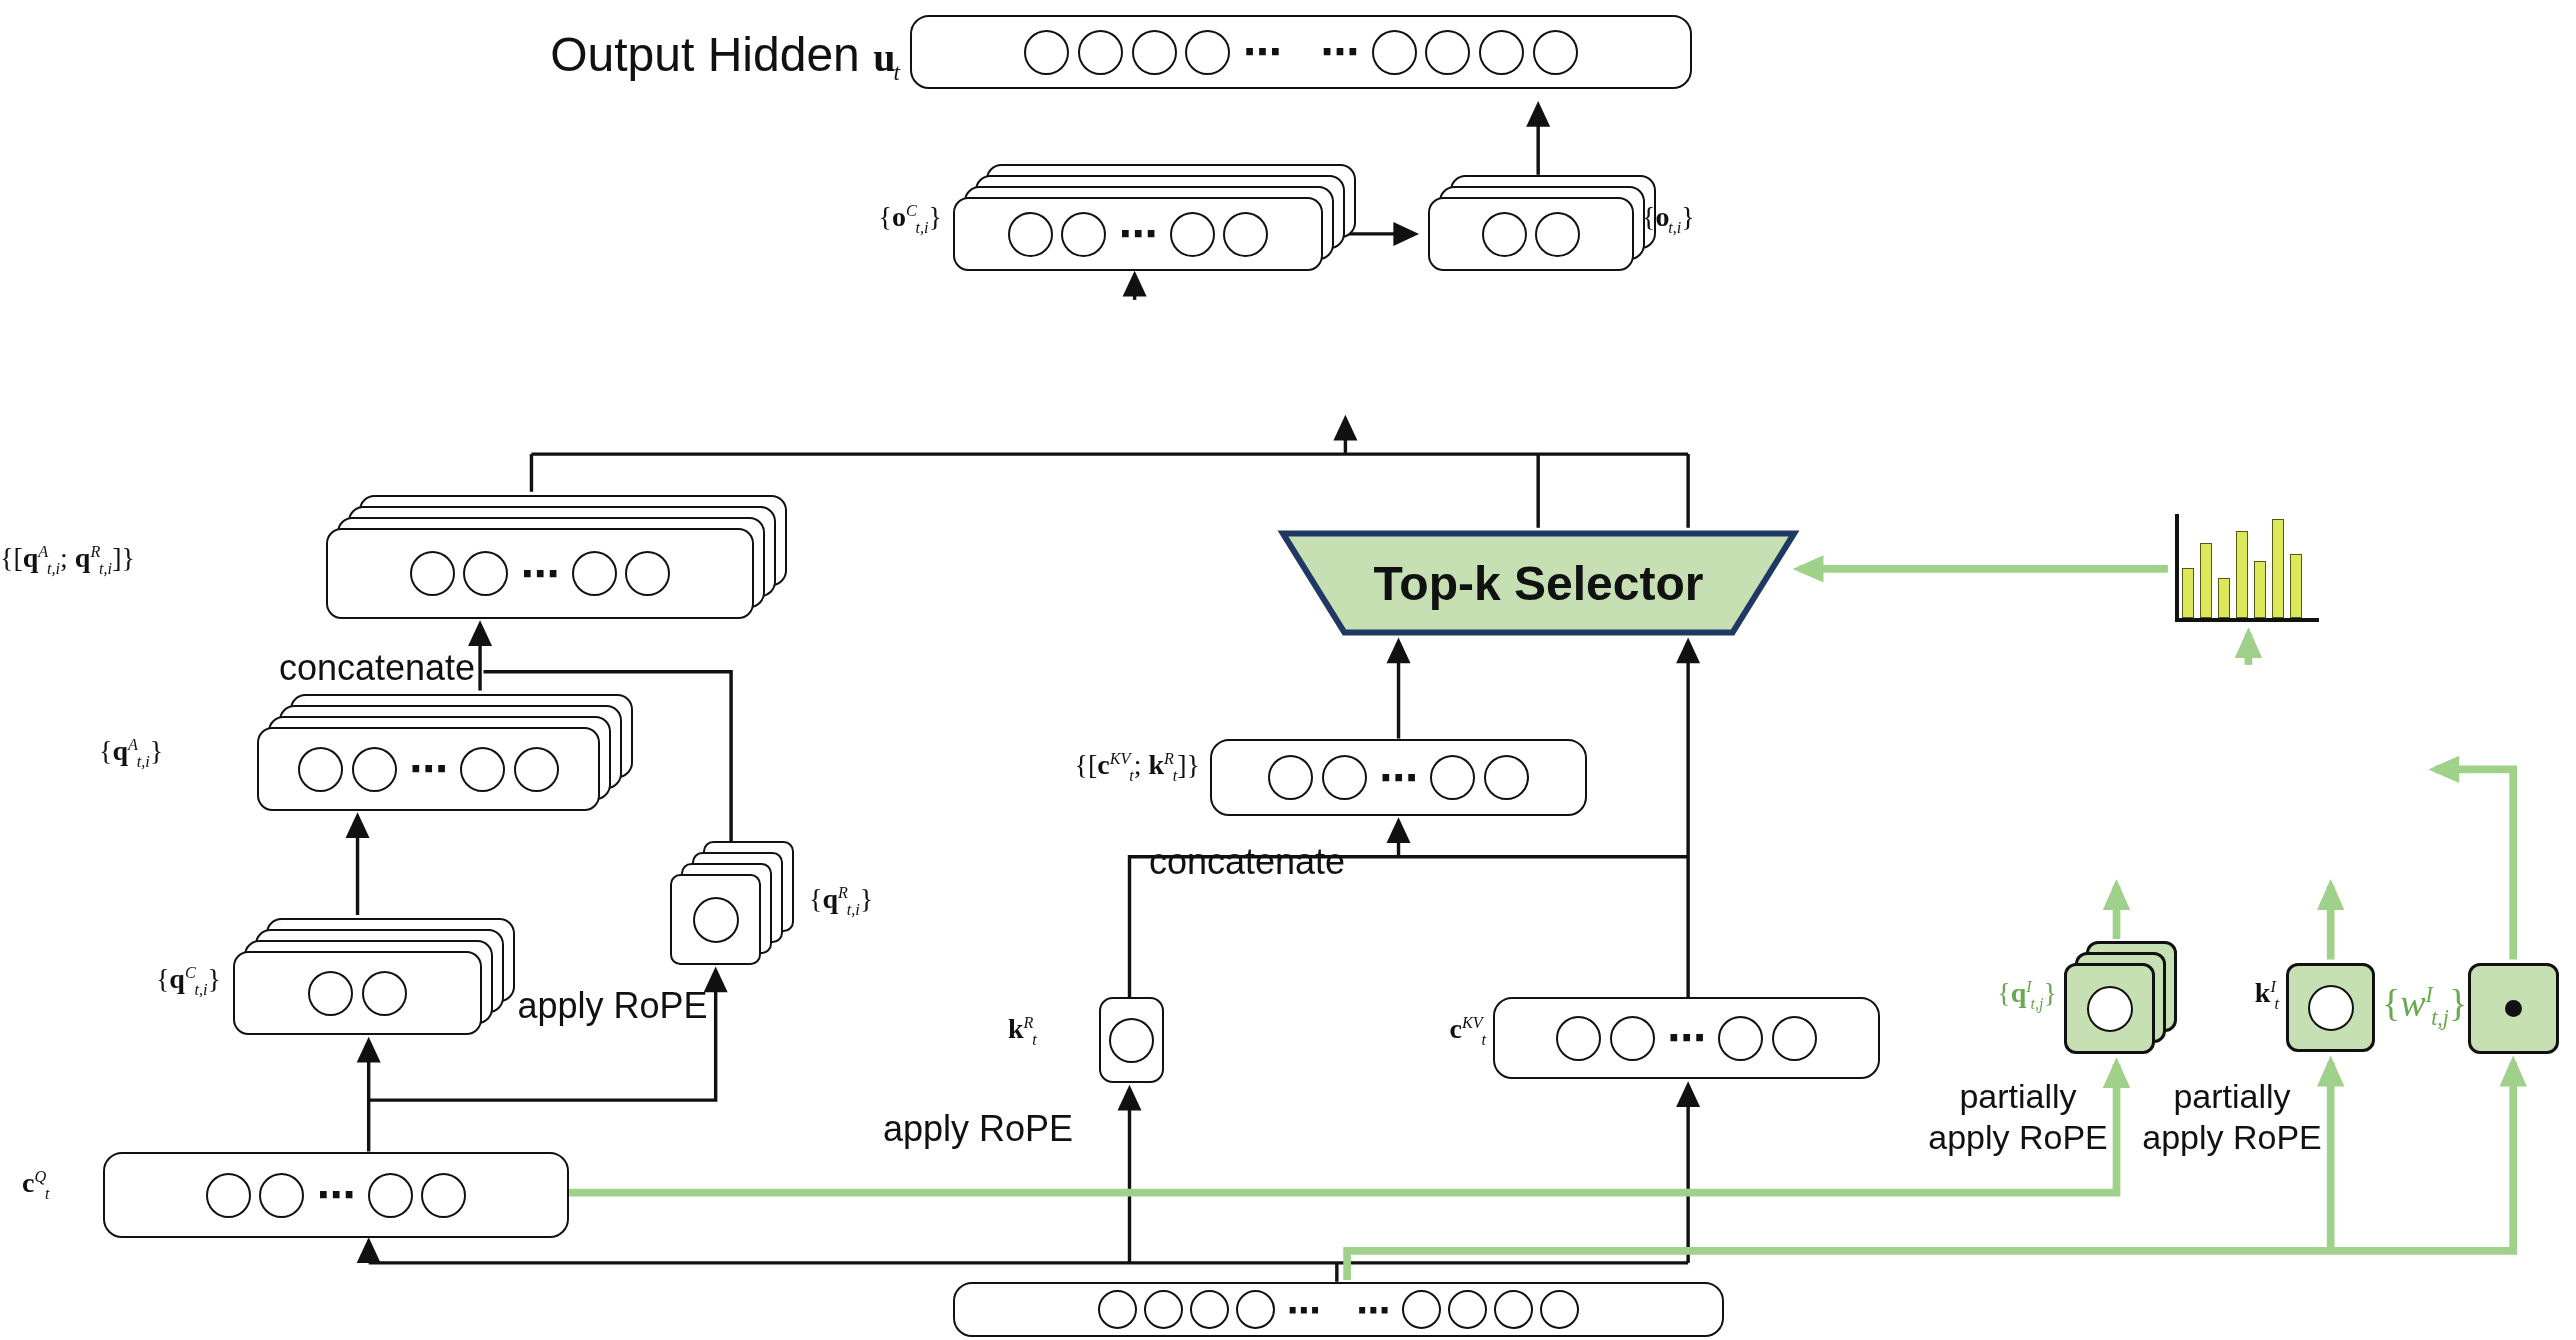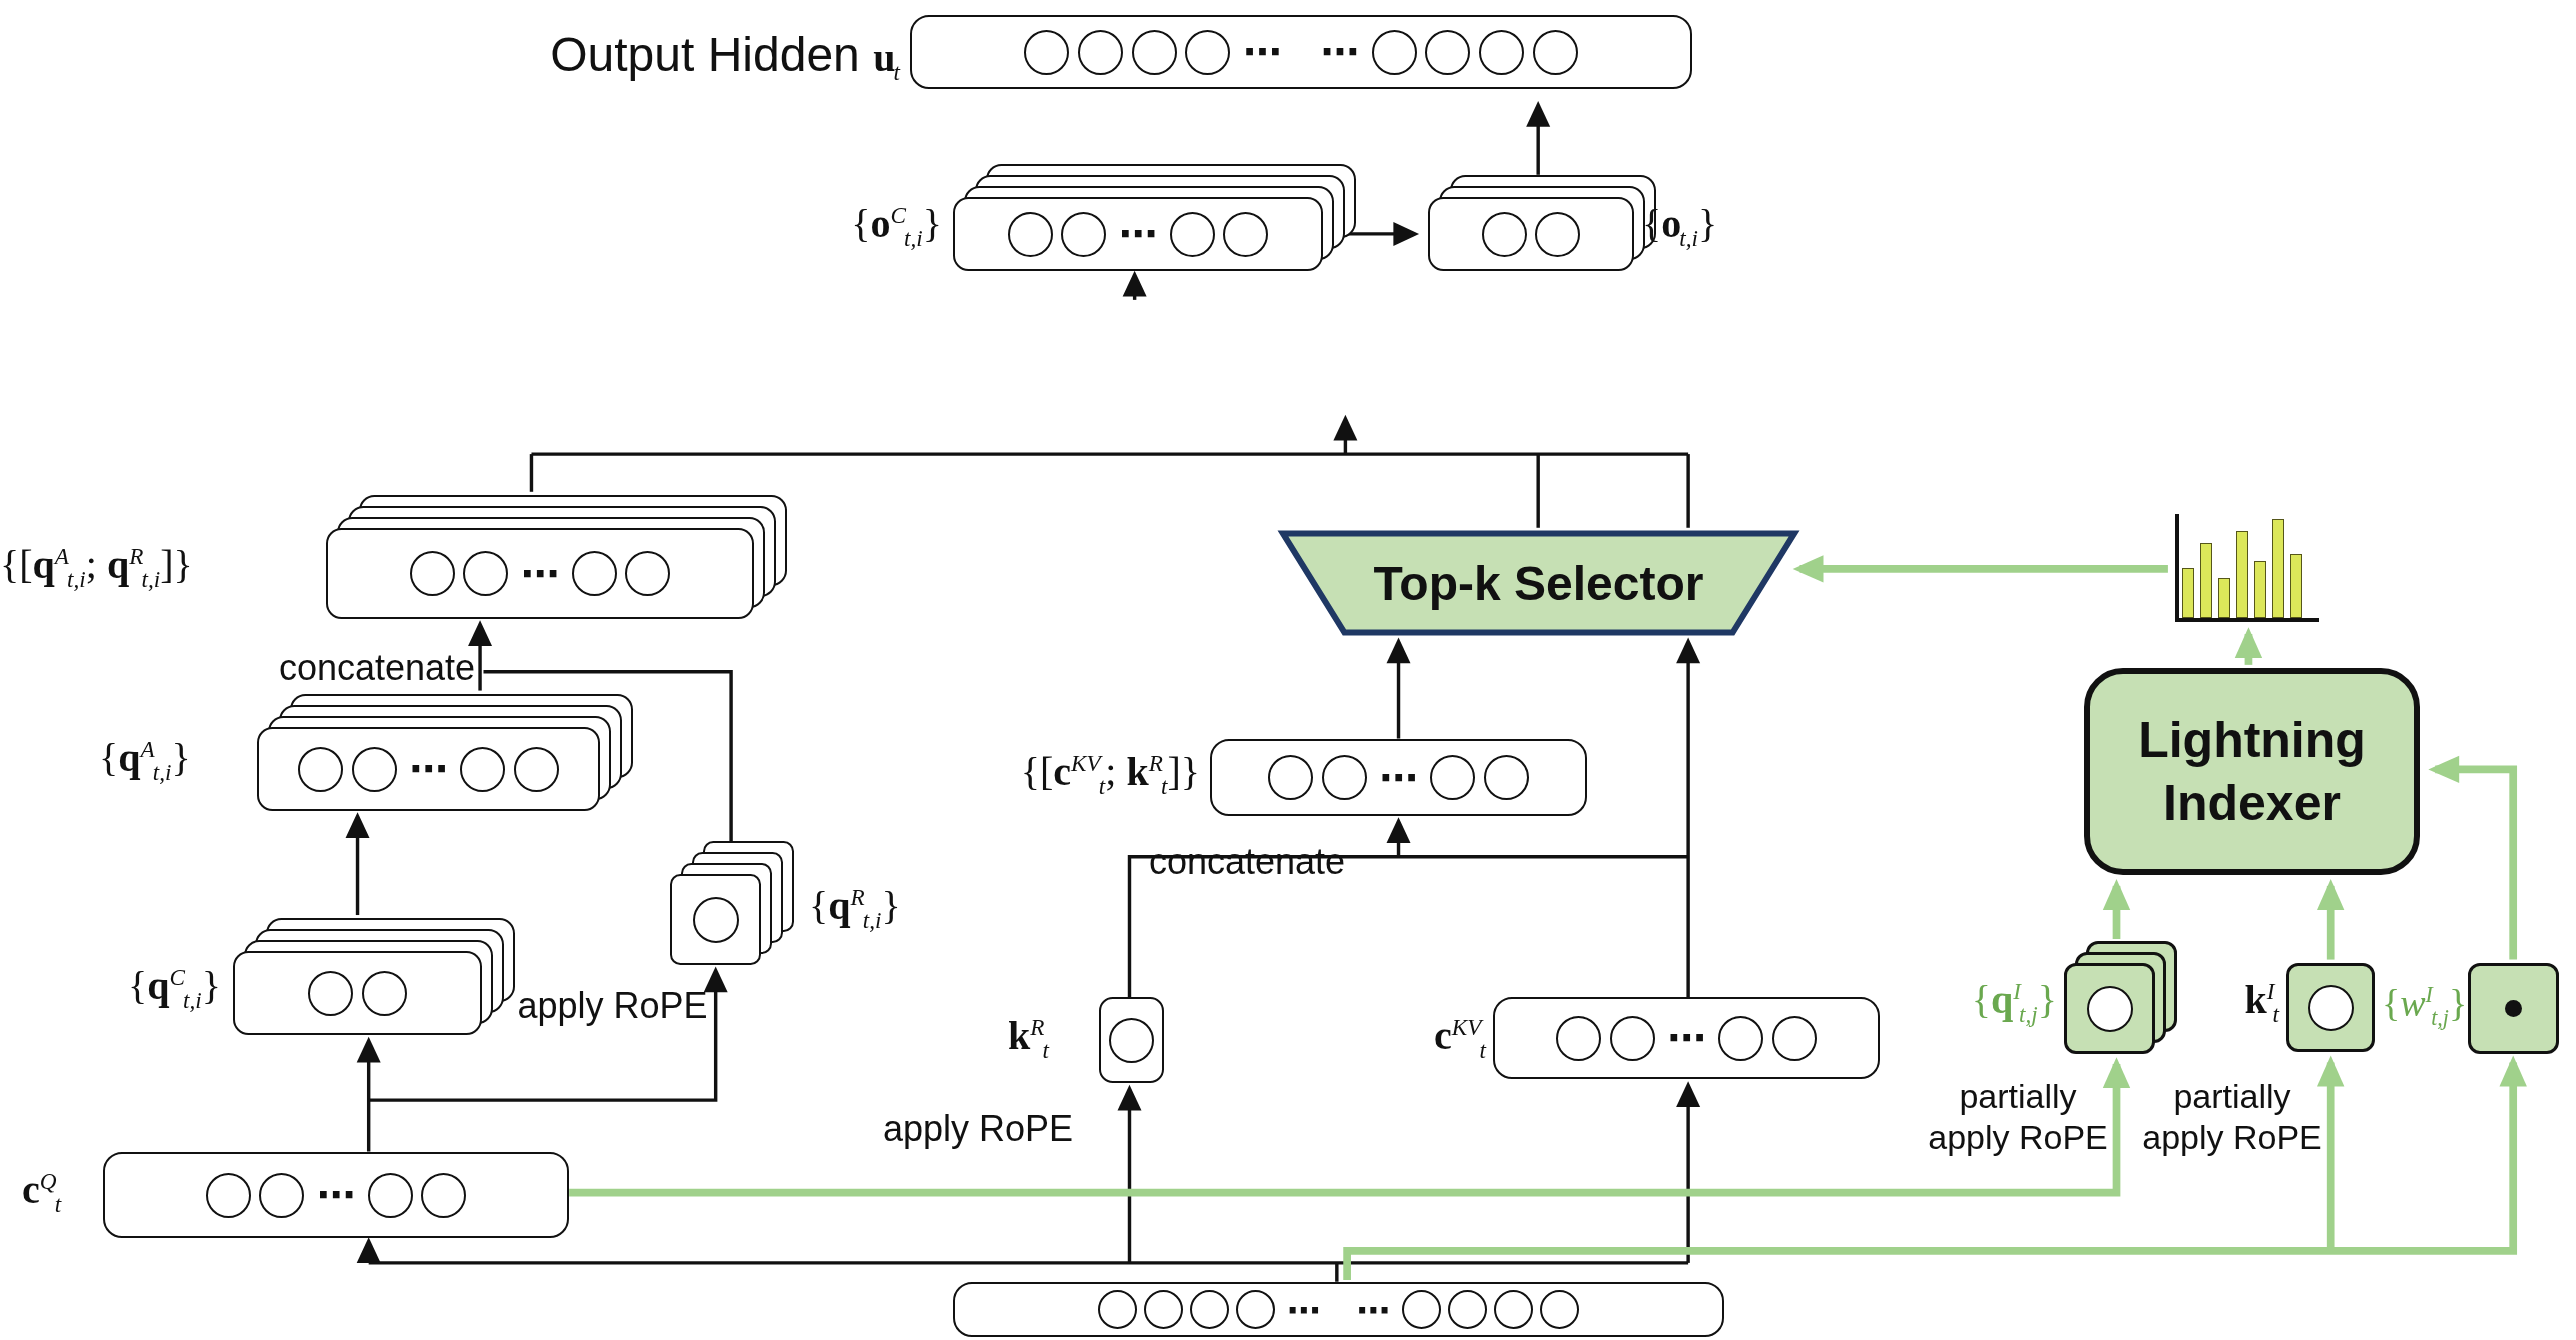--- a/index.html
+++ b/index.html
@@ -24,21 +24,21 @@
   .tight .ell{font-size:34px}
   .dot{display:block;width:17px;height:17px;border-radius:50%;background:#111}
   .stack .card{position:absolute;inset:0;background:#fff;border:2.6px solid #111;border-radius:15.4px}
   .stack .b1{transform:translate(11px,-11px)}
   .stack .b2{transform:translate(22px,-22px)}
   .stack .b3{transform:translate(33px,-33px)}
   .stack .front{display:flex;align-items:center;justify-content:center}
   .sqstack .card{border-radius:10.3px}
   .gstack .card,.gcard{background:var(--green-fill);border:3.4px solid #111;border-radius:12px}
   .gcard{display:flex;align-items:center;justify-content:center}
-  .mlabel{font-family:"Liberation Serif","DejaVu Serif",serif;font-size:40px;white-space:nowrap;line-height:1.15}
+  .mlabel{font-family:"Liberation Serif","DejaVu Serif",serif;font-size:28px;white-space:nowrap;line-height:1.15}
   .mlabel b{font-weight:bold;font-style:normal}
   .mlabel i{font-style:italic}
   .mlabel sup,.mlabel sub{font-size:58%;font-style:italic;line-height:0}
   .mlabel sub{margin-left:-0.08em}
   .glabel{color:var(--green-text)}
   .slabel{font-family:"Liberation Sans",sans-serif}
   .ann{font-size:36px;line-height:1.2;text-align:center}
   .mixed{white-space:nowrap}
   .hist{border-left:4.3px solid #111;border-bottom:4.3px solid #111;display:flex;align-items:flex-end}
   .bars{display:flex;align-items:flex-end;gap:6px;width:100%;height:100%;padding:0 3.4px}
@@ -253,21 +253,20 @@
         <div class="bar" style="height: 48%;"></div>
         <div class="bar" style="height: 72%;"></div>
         <div class="bar" style="height: 38%;"></div>
         <div class="bar" style="height: 84%;"></div>
         <div class="bar" style="height: 55%;"></div>
         <div class="bar" style="height: 95%;"></div>
         <div class="bar" style="height: 62%;"></div>
       </div>
   </div>
 
-  <div class="abs node slabel" style="left:2084px;top:668px;width:336px;height:207px;background:var(--green-fill);border:6px solid #111;border-radius:39px;display:flex;align-items:center;justify-content:center;text-align:center;font-size:50px;font-weight:bold;line-height:1.25">Lightning Indexer</div>
 
   <div class="abs node mlabel glabel" style="left:1906px;top:977px;width:151px;text-align:right">{<b>q</b><sup>I</sup><sub>t,j</sub>}</div>
   <div class="abs node stack sqstack gstack" style="left:2064px;top:963px;width:91px;height:91px">
     <div class="card b2"></div>
     <div class="card b1"></div>
     <div class="card front">
       <div class="cells sq">
           <span class="cell"></span>
         </div>
     </div>

